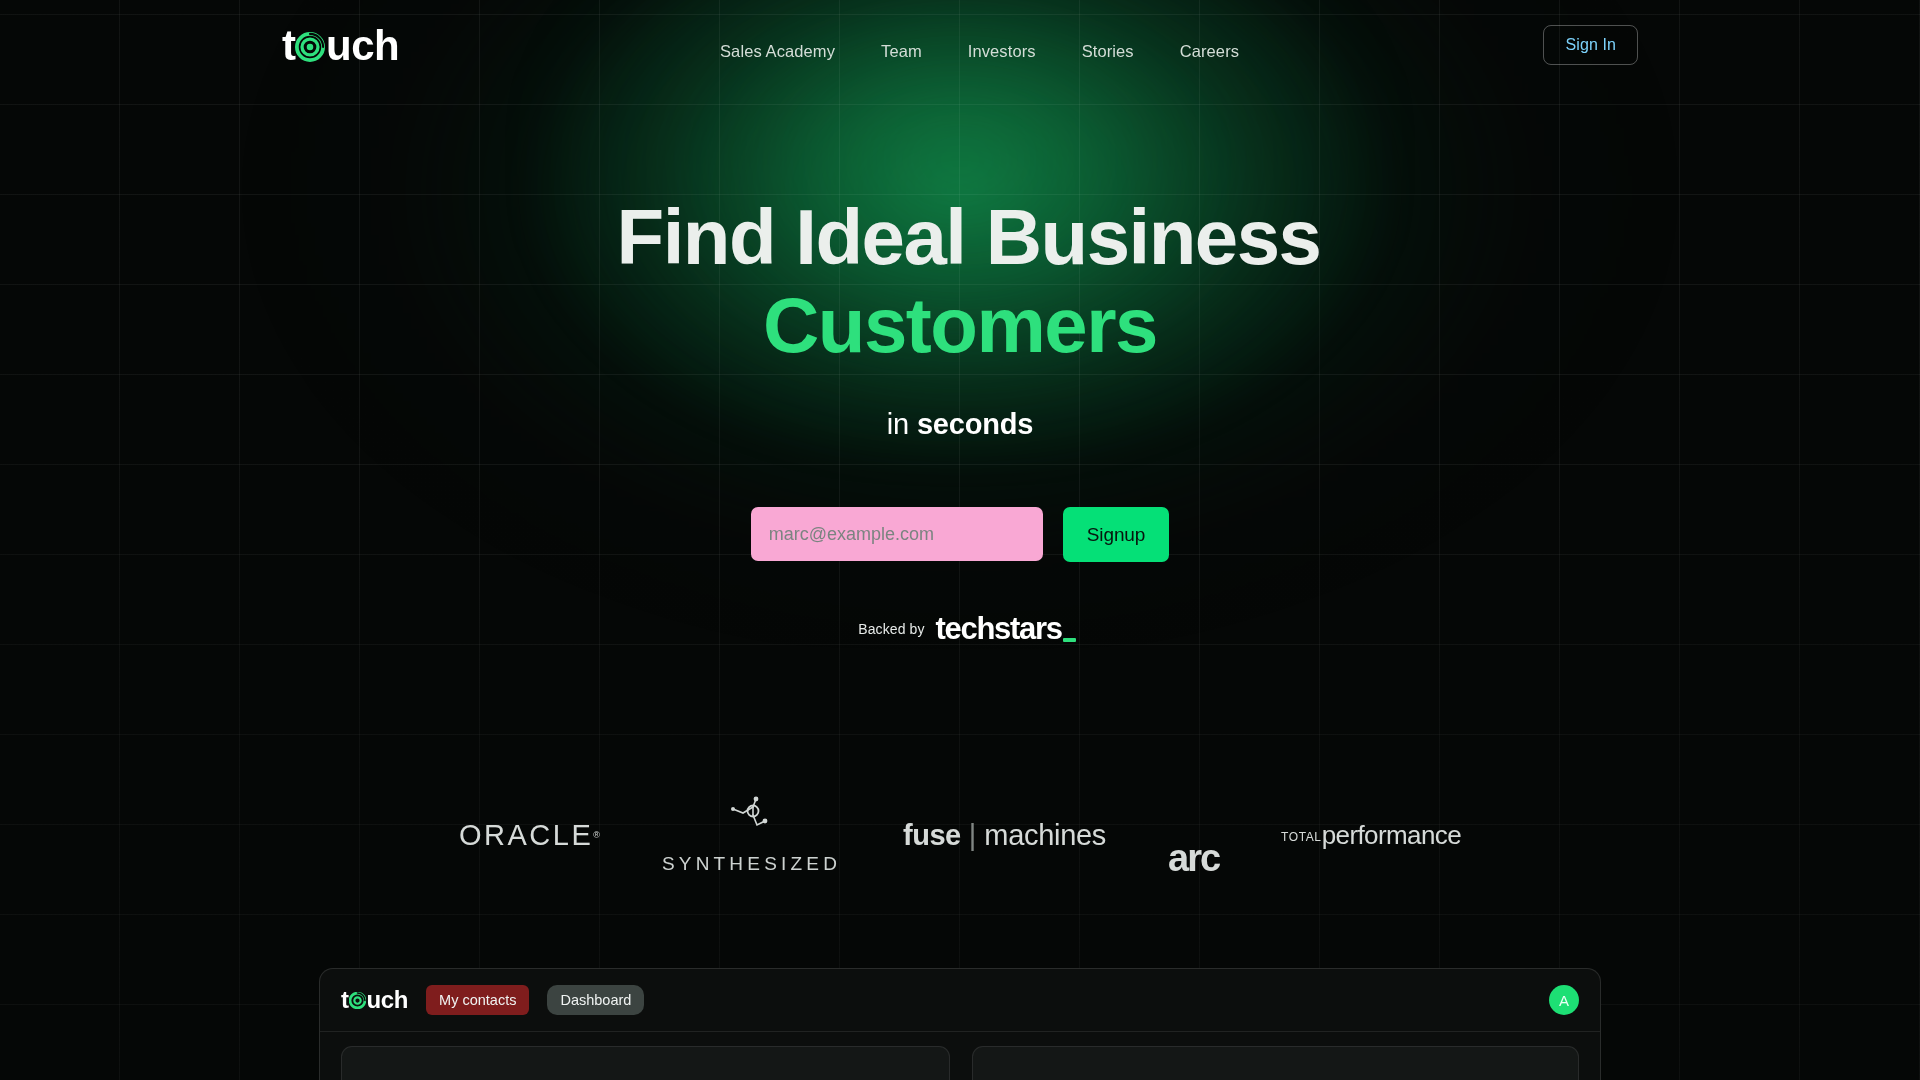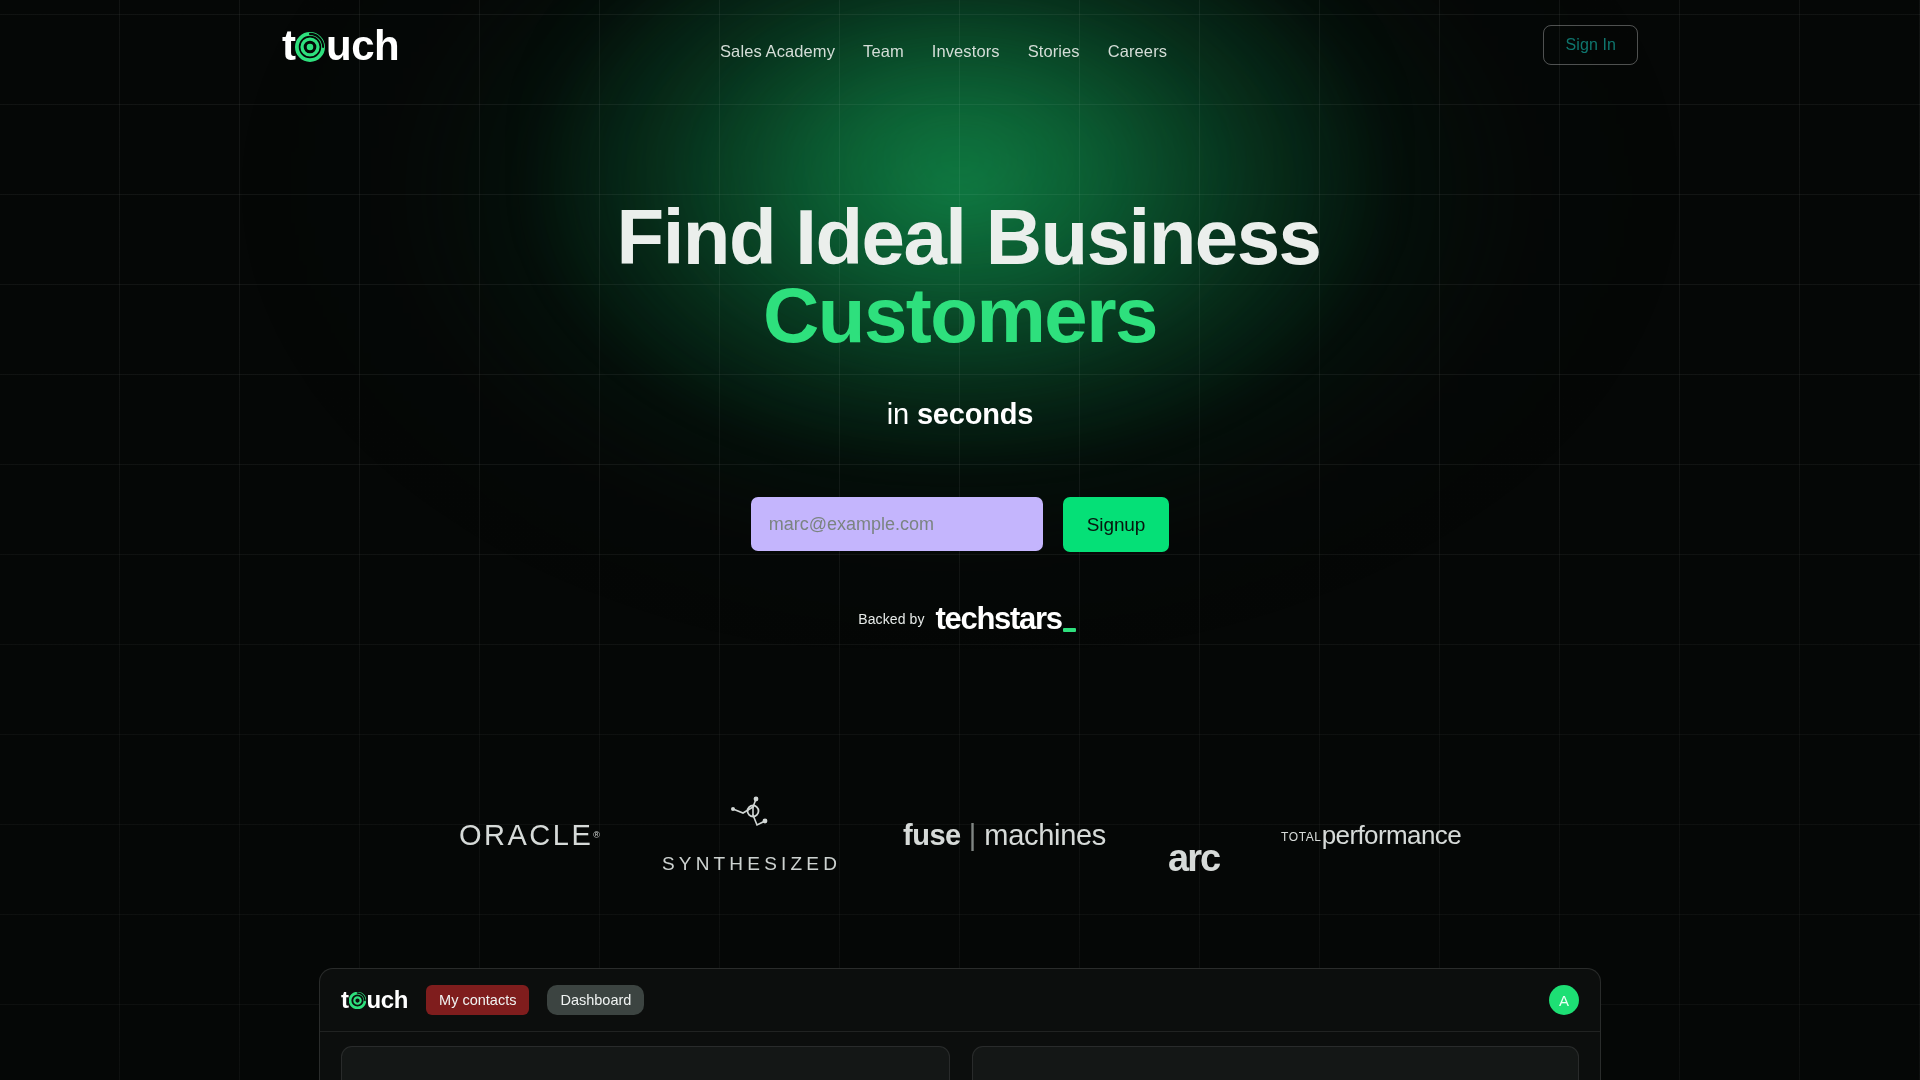--- a/index.html
+++ b/index.html
@@ -77,72 +77,72 @@
     font-size:42px; font-weight:700; letter-spacing:-0.5px;
     color:#ffffff;
     user-select:none;
   }
   .logo .lg-t { letter-spacing:-2px; }
   .logo .spiral { display:inline-block; width:30px; height:30px; margin:0 1px; position:relative; top:2px; }
   .logo .lg-rest { letter-spacing:-0.5px; }
 
   nav {
     position:absolute; left:720px; top:42px;
-    display:flex; gap:28px; align-items:center;
+    display:flex; gap:46px; align-items:center;
   }
   nav a {
     color:#d4ddd7;
     font-size:16.5px;
     text-decoration:none;
     letter-spacing:0.1px;
     white-space:nowrap;
   }
 
   .signin {
     position:absolute; right:282px; top:25px;
     padding:10px 21px;
     border:1px solid rgba(255,255,255,0.30);
     border-radius:8px;
     background:transparent;
-    color:#0f766e;
+    color:#7dd3fc;
     font-size:16px; font-weight:500;
     font-family:"Liberation Sans", sans-serif;
     cursor:pointer;
     letter-spacing:0.1px;
   }
 
   
   .hero { position:absolute; top:0; left:0; right:0; z-index:10; text-align:center; }
   .h1 {
     margin-top:200px;
     font-size:78px; font-weight:700;
     letter-spacing:-1.5px;
     line-height:0.95;
   }
   .h1 .line1 { display:block; color:#ebefec;padding-left:17px; }
-  .h1 .line2 { display:block; color:#2ee07d; margin-top:4px; }
+  .h1 .line2 { display:block; color:#2ee07d; margin-top:14px; }
 
   .sub {
     margin-top:46px;
     font-size:29px;
     color:#ffffff;
     font-weight:400;
     letter-spacing:-0.2px;
   }
   .sub b { font-weight:700; }
 
   
   .form {
     margin-top:66px;
     display:flex; justify-content:center; align-items:stretch;
     gap:20px;
   }
   .email-input {
     width:292px; height:54px;
-    background:#c4b5fd;
+    background:#f9a8d4;
     border:none; border-radius:7px;
     padding:0 18px;
     font-size:18px;
     color:#2b2f2d;
     font-family:"Liberation Sans", sans-serif;
     outline:none;
   }
   .email-input::placeholder { color:#7b8481; }
   .signup-btn {
     height:55px;

